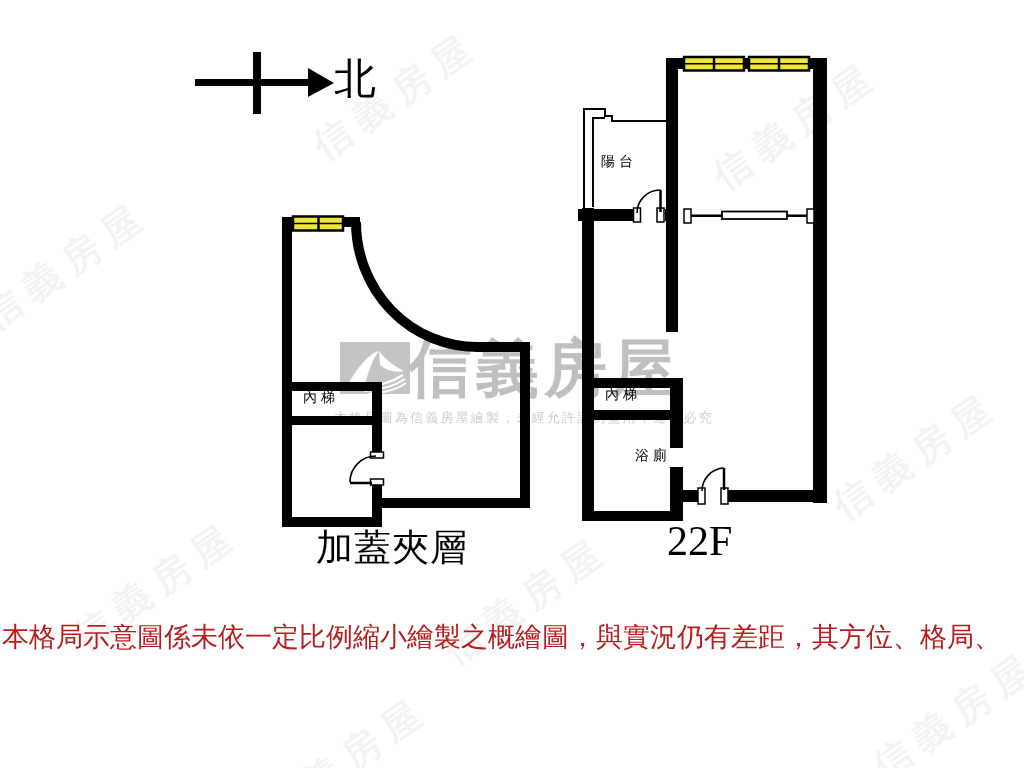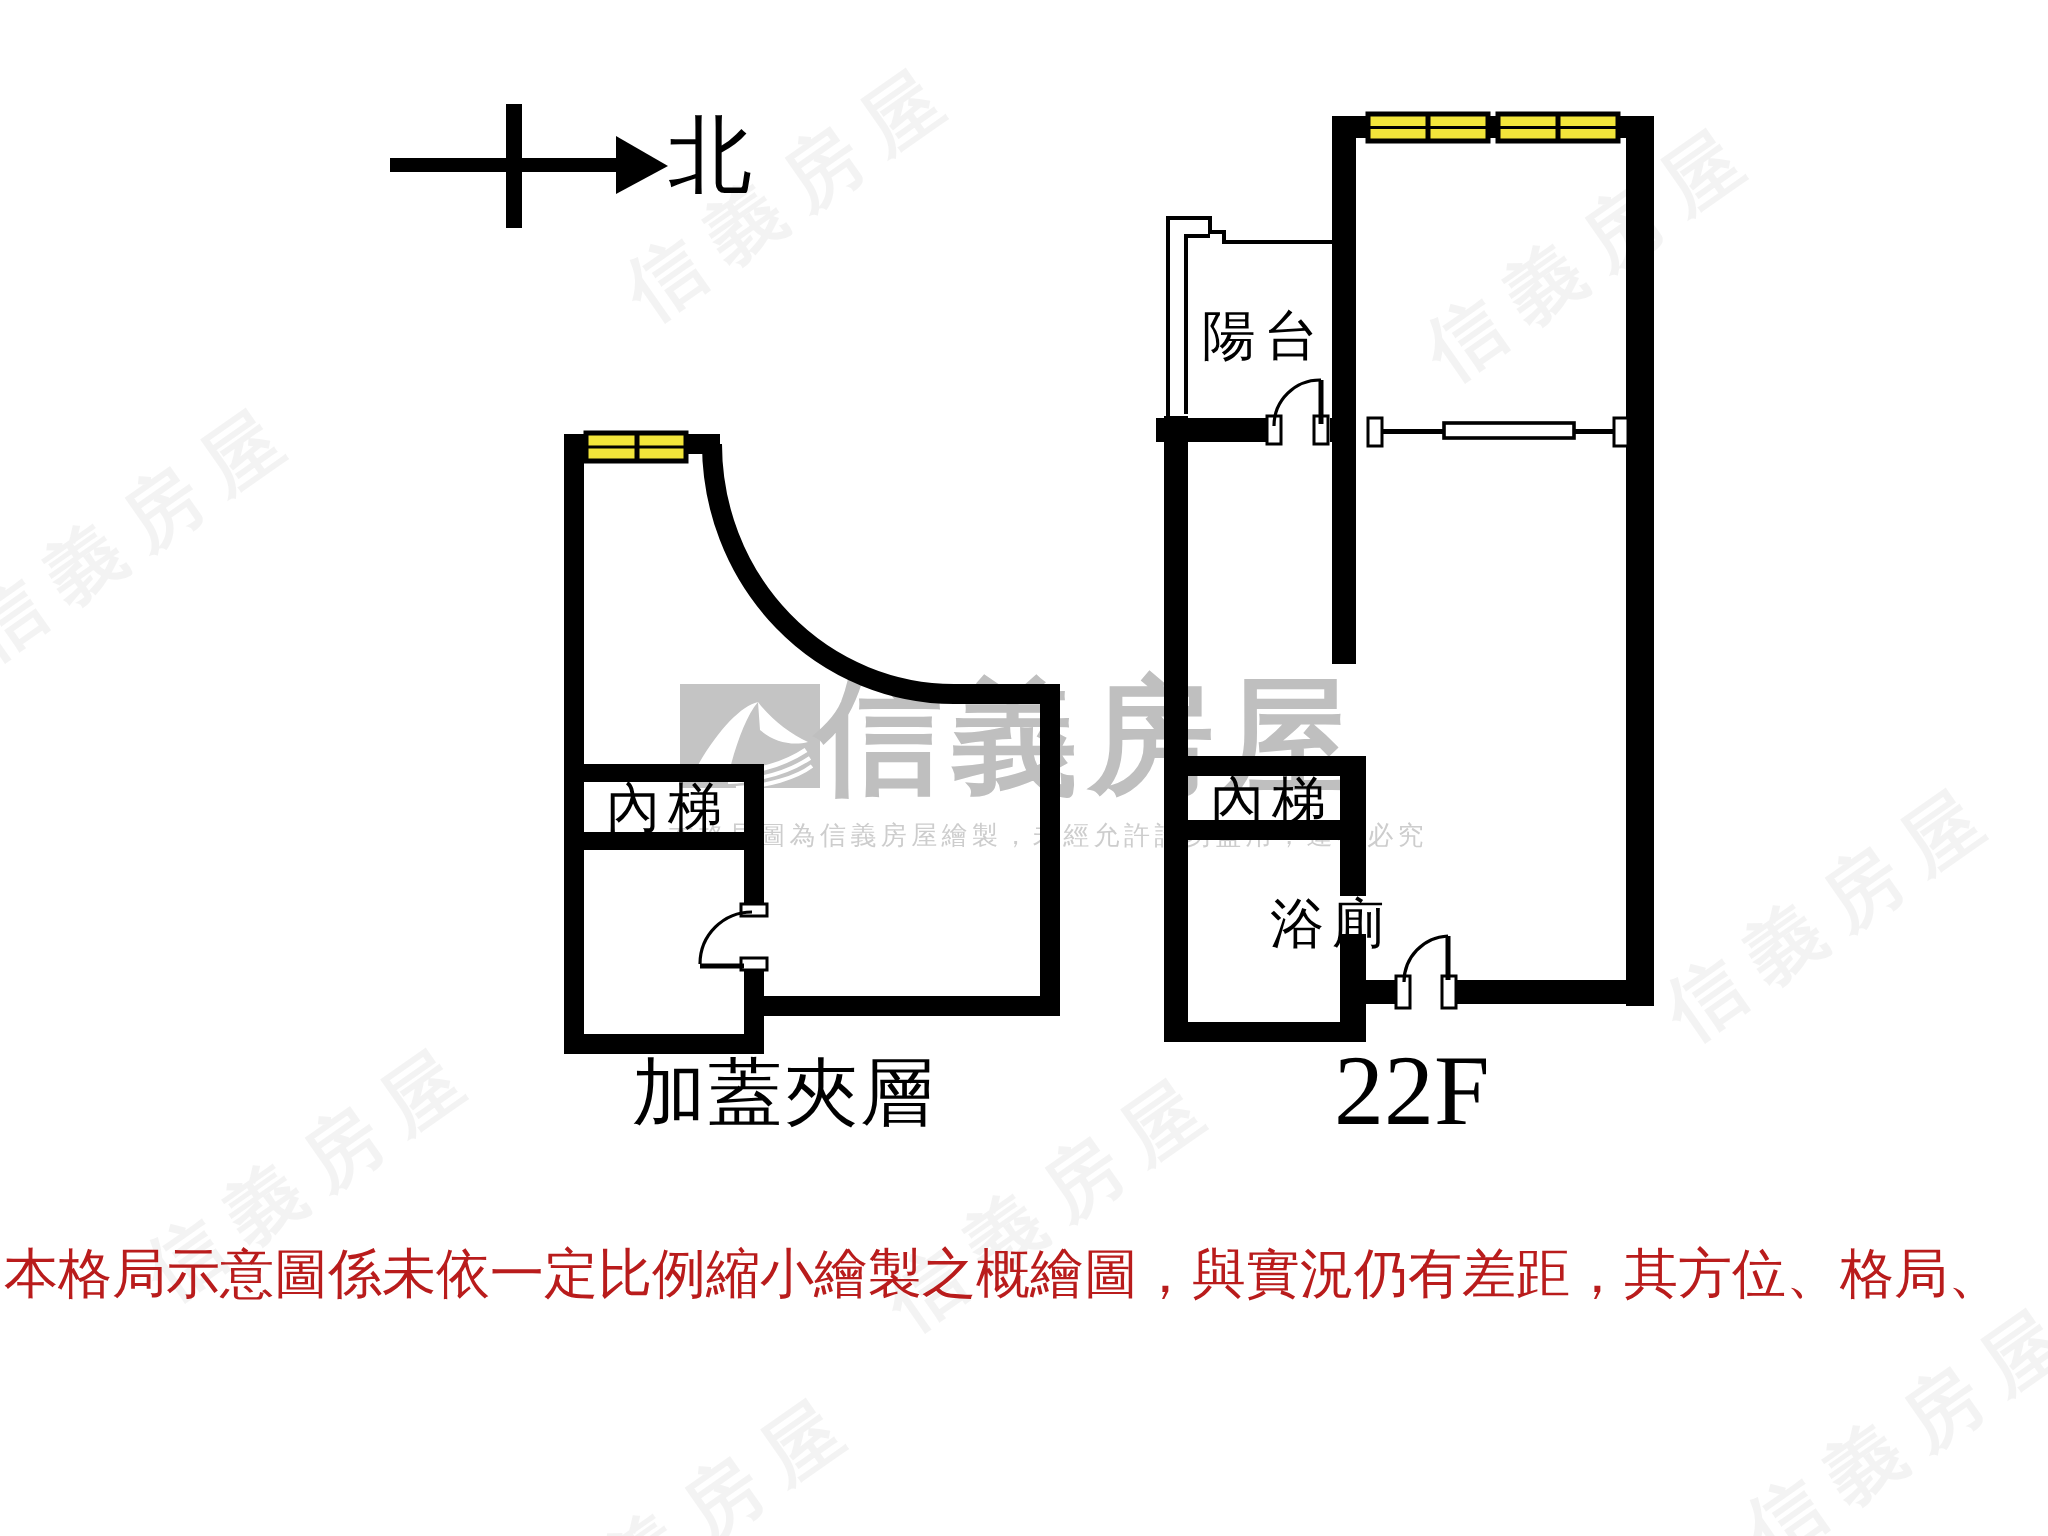--- a/index.html
+++ b/index.html
@@ -20,29 +20,29 @@
     color:#bfbfbf;letter-spacing:5px;white-space:nowrap;line-height:1;
   }
   .wm-notice{
     position:absolute;left:334px;top:410px;font-size:13px;color:#cdcdcd;
     letter-spacing:2.2px;white-space:nowrap;line-height:1.2;
   }
   .wm-logo{position:absolute;left:340px;top:342px;}
   svg.linework{position:absolute;left:0;top:0;z-index:3;}
   .labels{position:absolute;inset:0;z-index:4;}
   .room-label{
-    position:absolute;font-size:27px;color:#000;letter-spacing:4px;
+    position:absolute;font-size:14px;color:#000;letter-spacing:4px;
     white-space:nowrap;line-height:1;
   }
   .caption{
     position:absolute;font-size:37px;color:#000;letter-spacing:1px;
     white-space:nowrap;line-height:1;
   }
   .caption-22f{
-    position:absolute;font-size:50px;color:#000;white-space:nowrap;line-height:1;
+    position:absolute;font-size:42px;color:#000;white-space:nowrap;line-height:1;
   }
   .north-label{
     position:absolute;left:334px;top:58px;font-size:42px;color:#000;line-height:1;
   }
   .disclaimer{
     position:absolute;left:2px;top:621px;z-index:4;color:#b91c1c;
   }
   .disclaimer div{
     font-size:27px;line-height:33.2px;white-space:nowrap;letter-spacing:0;
   }

